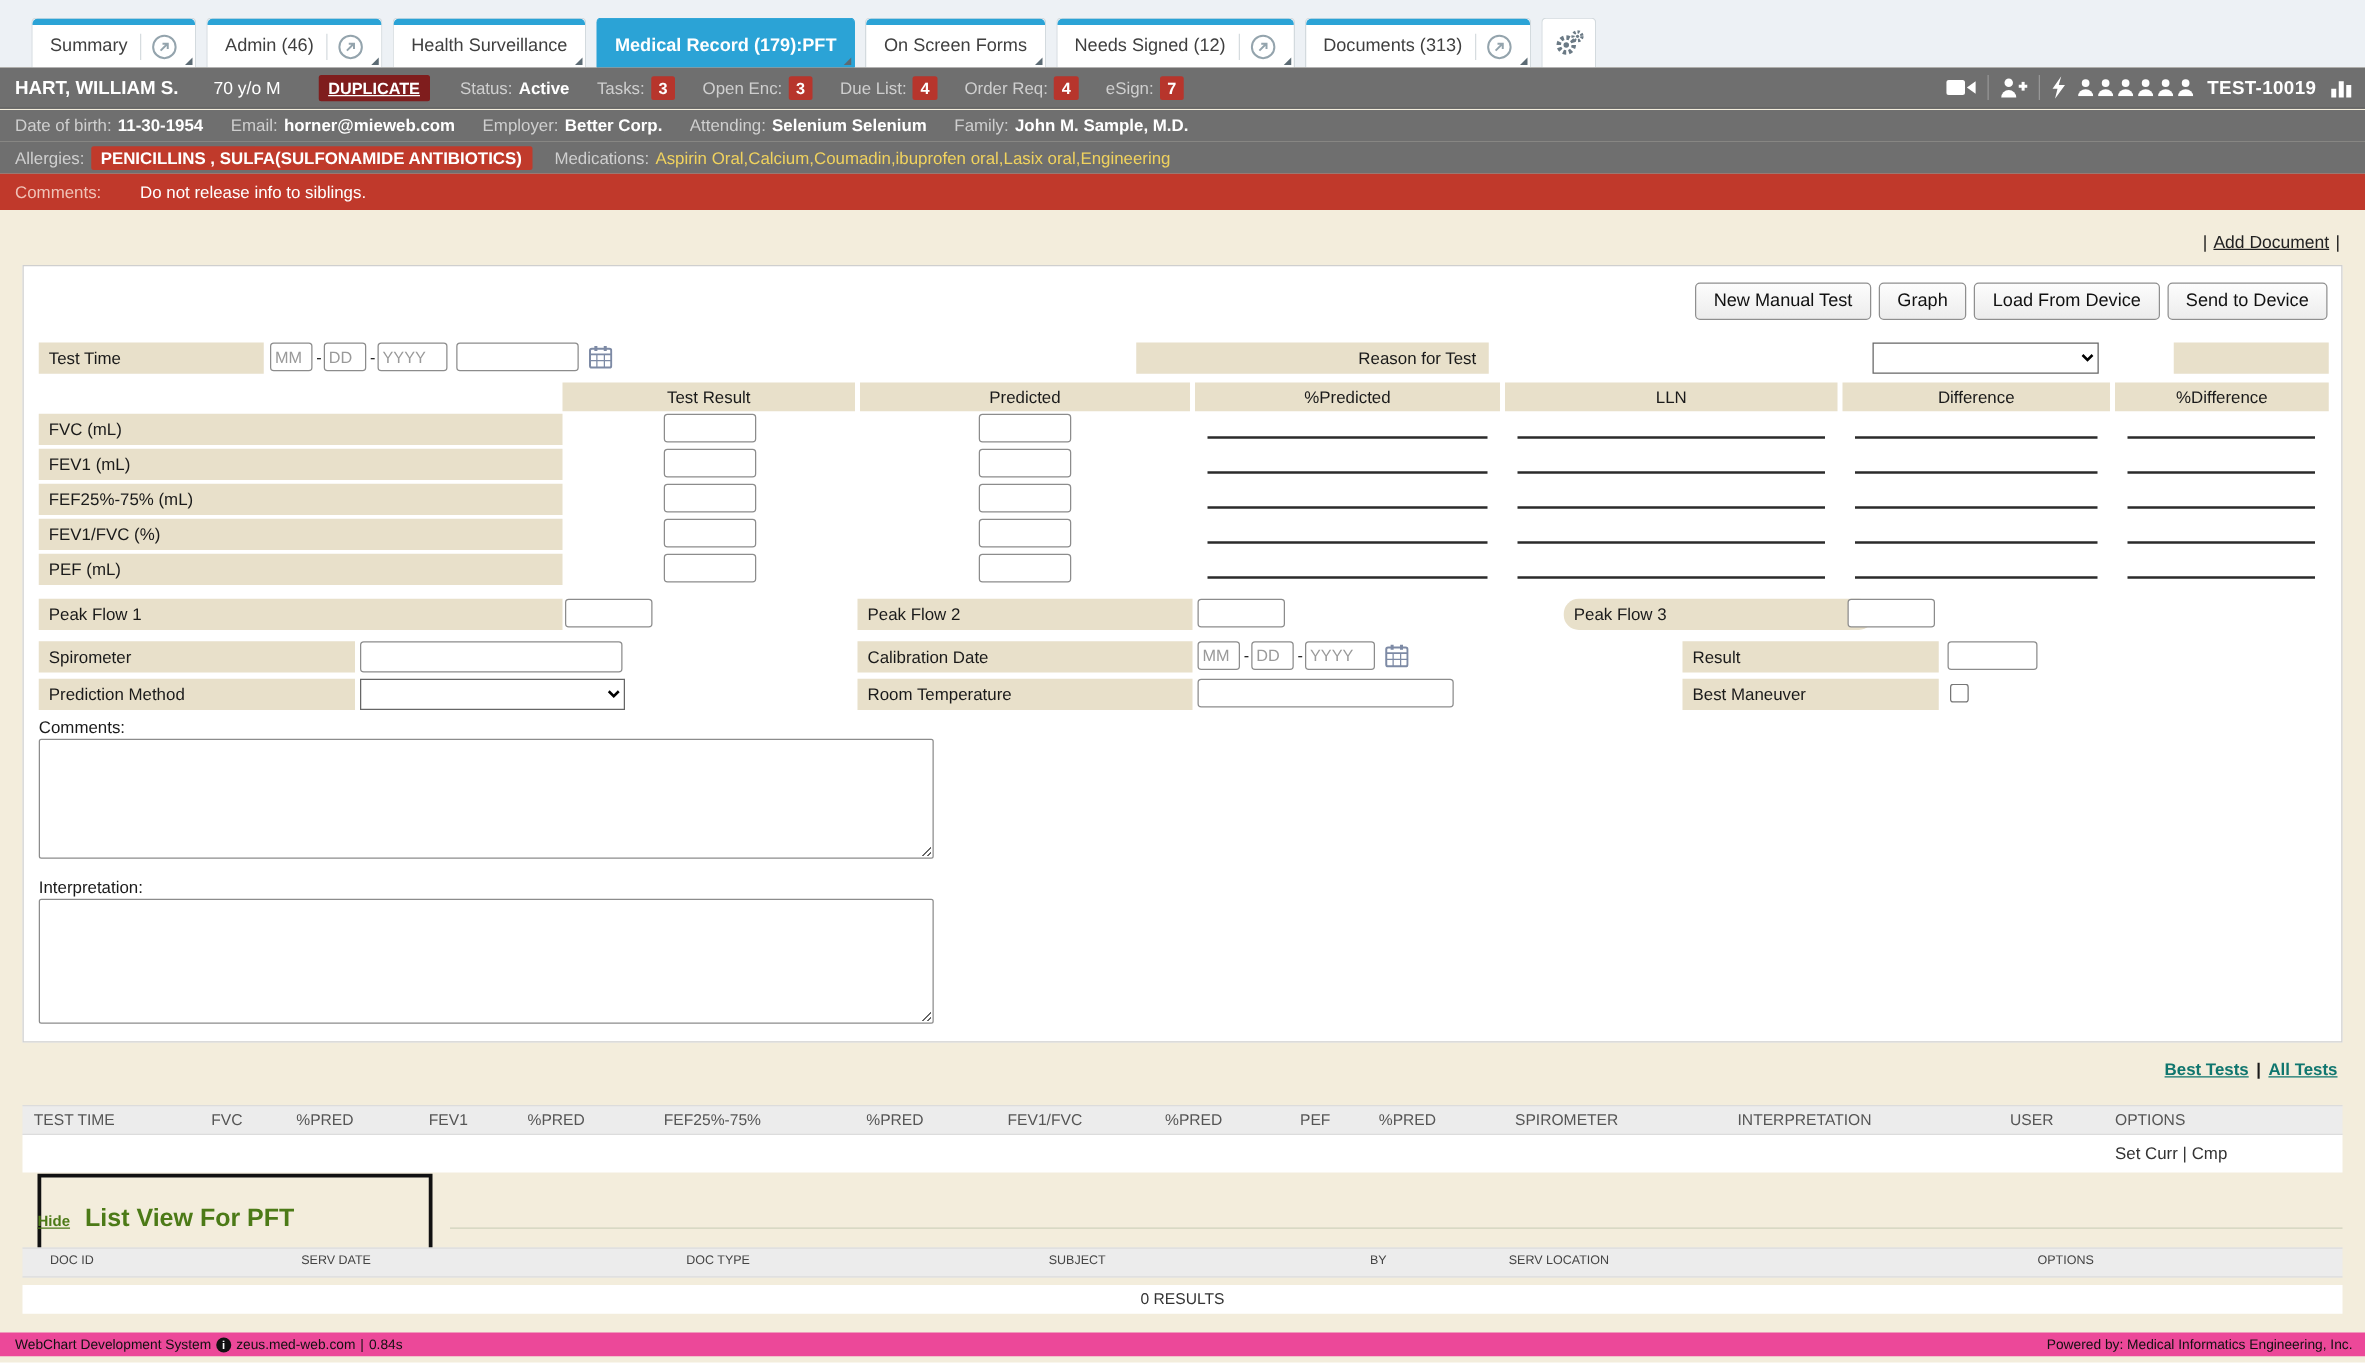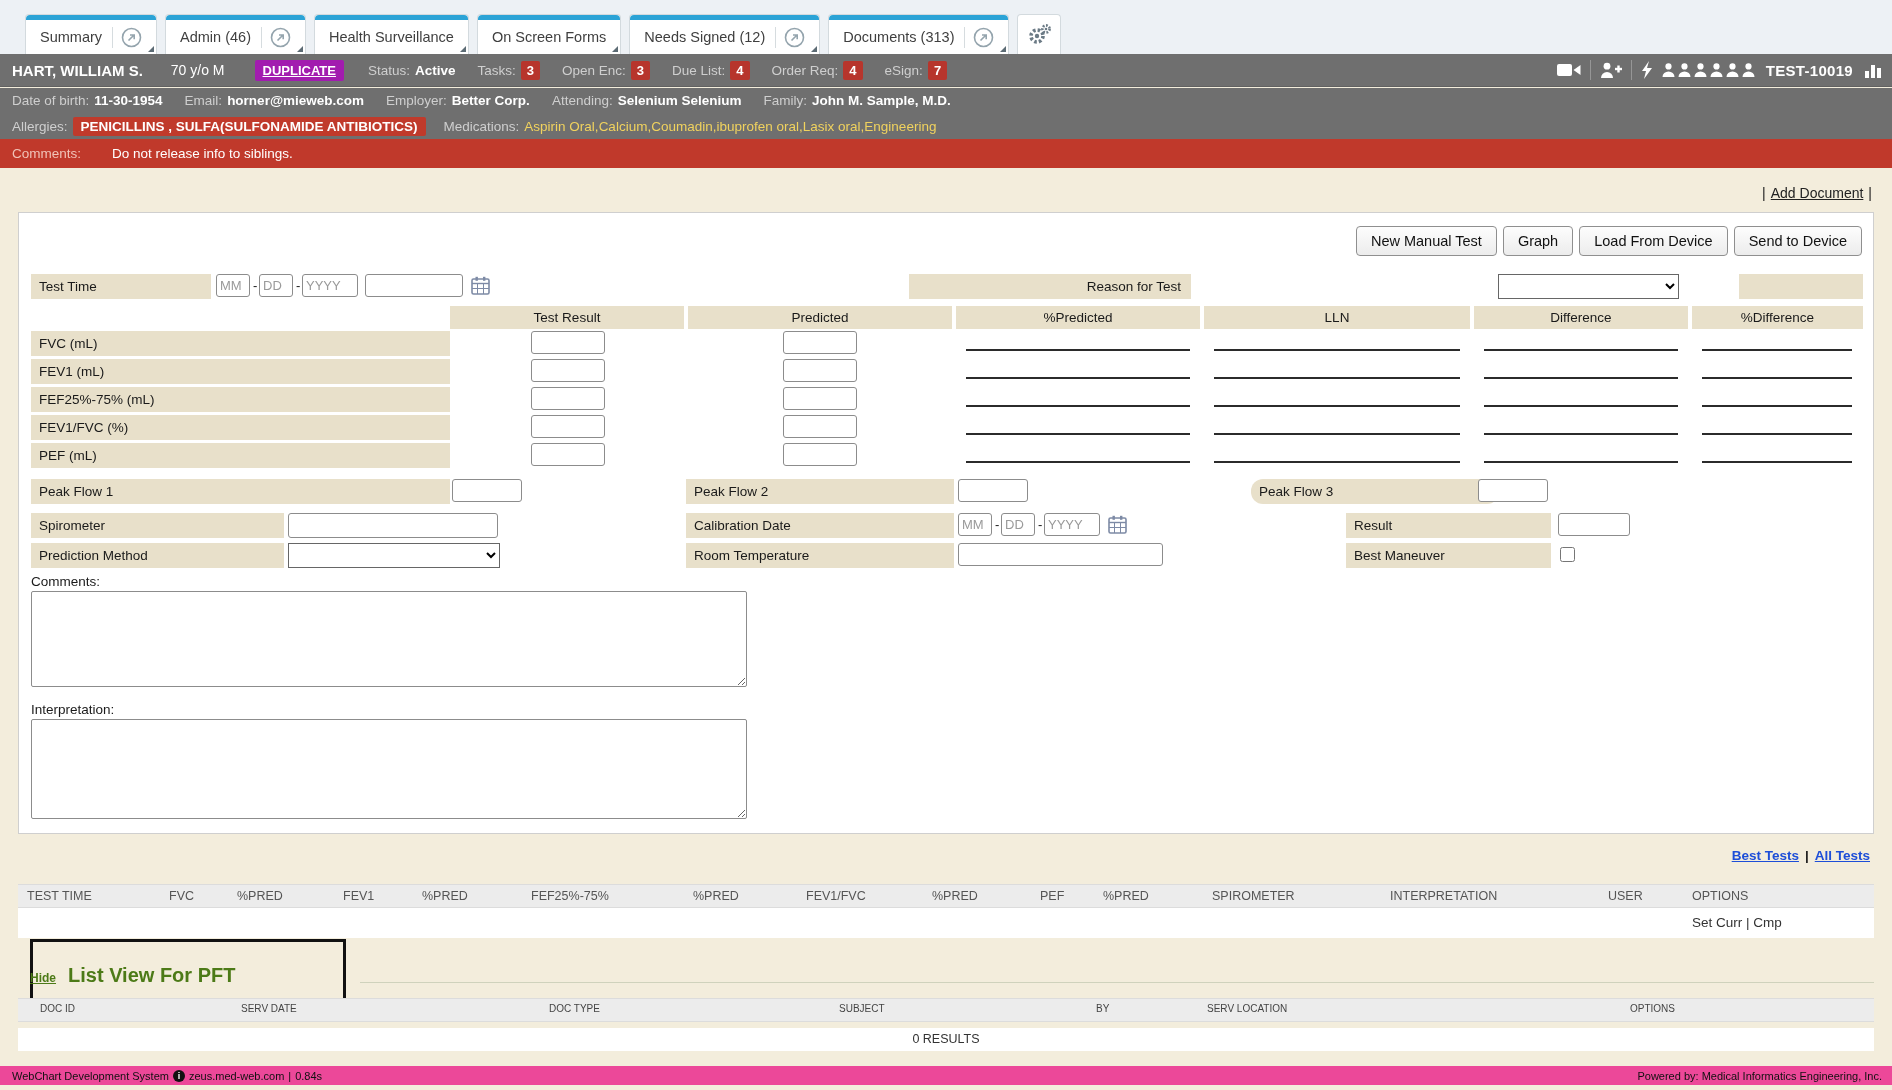--- a/index.html
+++ b/index.html
@@ -20,21 +20,21 @@
   .ptbar { position:absolute; left:0; width:1892px; background:#6F6F6F; color:#fff; display:flex; align-items:center; padding-left:12px; font-size:13.5px; }
   .pt1 { top:54px; height:33px; border-bottom:1px solid #616161; }
   .pt2 { top:88px; height:25px; }
   .pt3 { top:113px; height:26px; }
   .lab { color:#cfcfcf; margin-right:5px; }
   .val { color:#fff; font-weight:bold; }
   .mr  { margin-right:22px; }
   .ptname { font-weight:bold; font-size:15px; margin-right:28px; }
   .ptage { font-size:14px; margin-right:30px; }
   .badge { display:inline-block; background:#B7352C; color:#fff; font-weight:bold; font-size:13px; line-height:19px; padding:0 6px; border-radius:2px; }
-  .dup { background:#a21caf; text-decoration:underline; padding:1px 8px; margin-right:24px; cursor:pointer; }
+  .dup { background:#7f1d1d; text-decoration:underline; padding:1px 8px; margin-right:24px; cursor:pointer; }
   .icons { position:absolute; right:10px; top:0; height:100%; display:flex; align-items:center; gap:9px; }
   .vdiv { width:1px; height:20px; background:#969696; }
   .pid { font-size:15px; font-weight:600; letter-spacing:.3px; margin:0 2px; }
   .medlink { color:#F0D25E; cursor:pointer; }
   .medlink:not(:last-child)::after { content:", "; }
   .allergybadge { background:#C03A2B; color:#fff; font-weight:bold; padding:2px 8px; border-radius:2px; margin-right:18px; cursor:pointer; }
 
   
   .cbar { position:absolute; top:139px; left:0; width:1892px; height:29px; background:#C0392B; display:flex; align-items:center; padding-left:12px; font-size:13.5px; }
   .cbar .clab { color:#F0C3B8; width:100px; }
@@ -55,21 +55,21 @@
   .dash { position:absolute; font-size:13px; top:4px; }
   .uline { position:absolute; height:20px; border-bottom:2px solid #2b2b2b; }
   .frow { position:absolute; left:0; width:100%; height:26px; }
   textarea { position:absolute; border:1px solid #8c8c8c; border-radius:2px; background:#fff; font-family:"Liberation Sans",sans-serif; font-size:13px; padding:3px; }
   .sellab { font-size:13.5px; }
   select { position:absolute; height:25px; border:1px solid #666; background:#fff; font-size:13px; font-family:"Liberation Sans",sans-serif; }
   .cklab { accent-color:#444; }
 
   
   .besttests { position:absolute; top:848px; right:22px; font-size:13.5px; font-weight:bold; display:flex; gap:6px; }
-  .besttests a { color:#1d4ed8; text-decoration:underline; cursor:pointer; }
+  .besttests a { color:#0f766e; text-decoration:underline; cursor:pointer; }
   .band { position:absolute; left:18px; width:1856px; background:#ECECEC; border-top:1px solid #dcdcdc; border-bottom:1px solid #dcdcdc; }
   .res-head { top:884px; height:24px; }
   .res-head span { position:absolute; top:4px; font-size:12.5px; color:#555; white-space:nowrap; }
   .res-row { position:absolute; top:908px; left:18px; width:1856px; height:30px; background:#fff; }
   .res-row .opts { position:absolute; left:1674px; top:7px; font-size:13.5px; color:#333; }
   .res-row .opts a { color:#333; text-decoration:none; cursor:pointer; }
 
   
   .lvwrap { position:absolute; top:938px; left:0; width:1892px; height:118px; }
   .lvbox { position:absolute; left:30px; top:1px; width:316px; height:69px; border:3px solid #111; pointer-events:none; }
@@ -105,20 +105,23 @@
     <span>Admin (46)</span>
     <span class="popout">
       <svg width="21" height="21" viewBox="0 0 21 21">
           <circle cx="10.5" cy="10.5" r="9" fill="none" stroke="#94a4ad" stroke-width="1.6"></circle>
           <path d="M7.5 13.5 L13 8 M9 8 H13.2 V12.2" fill="none" stroke="#94a4ad" stroke-width="1.6"></path>
         </svg>
     </span>
   </div>
   <div class="tab">
     <span>Health Surveillance</span>
+  </div>
+  <div class="tab active">
+    <span>Medical Record (179):PFT</span>
   </div>
   <div class="tab">
     <span>On Screen Forms</span>
   </div>
   <div class="tab">
     <span>Needs Signed (12)</span>
     <span class="popout">
       <svg width="21" height="21" viewBox="0 0 21 21">
           <circle cx="10.5" cy="10.5" r="9" fill="none" stroke="#94a4ad" stroke-width="1.6"></circle>
           <path d="M7.5 13.5 L13 8 M9 8 H13.2 V12.2" fill="none" stroke="#94a4ad" stroke-width="1.6"></path>

